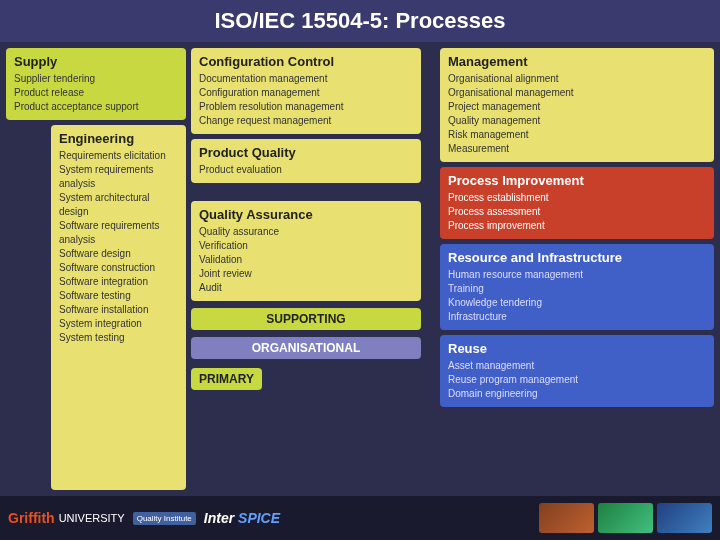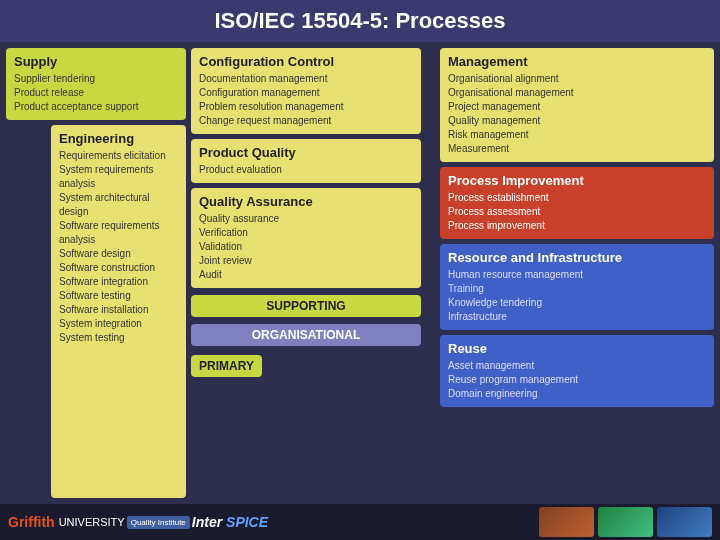--- a/index.html
+++ b/index.html
@@ -75,21 +75,21 @@
     .config { background: #e8e070; }
     .config .card-title { color: #222; }
     .config .card-item { color: #333; }
 
     
     .pquality { background: #e8e070; }
     .pquality .card-title { color: #222; }
     .pquality .card-item { color: #333; }
 
     
-    .qa { background: #e8e070; }
+    .qa { background: #e8e070; margin-top: 13px; }
     .qa .card-title { color: #222; }
     .qa .card-item { color: #333; }
 
     
     .badge-supporting {
       background: #c8d840;
       color: #222;
       font-size: 12px;
       font-weight: bold;
       text-align: center;
@@ -139,22 +139,22 @@
     
     .reuse { background: #4060c8; }
     .reuse .card-title { color: white; }
     .reuse .card-item { color: #ddf; }
 
     .footer {
       display: flex;
       align-items: center;
       background: #1a1a2e;
       padding: 3px 8px;
-      gap: 2px;
-      height: 36px;
+      gap: 8px;
+      height: 44px;
     }
     .footer-logo {
       display: flex;
       align-items: center;
       gap: 4px;
     }
     .griffith-text {
       color: #e85020;
       font-size: 14px;
       font-weight: bold;

